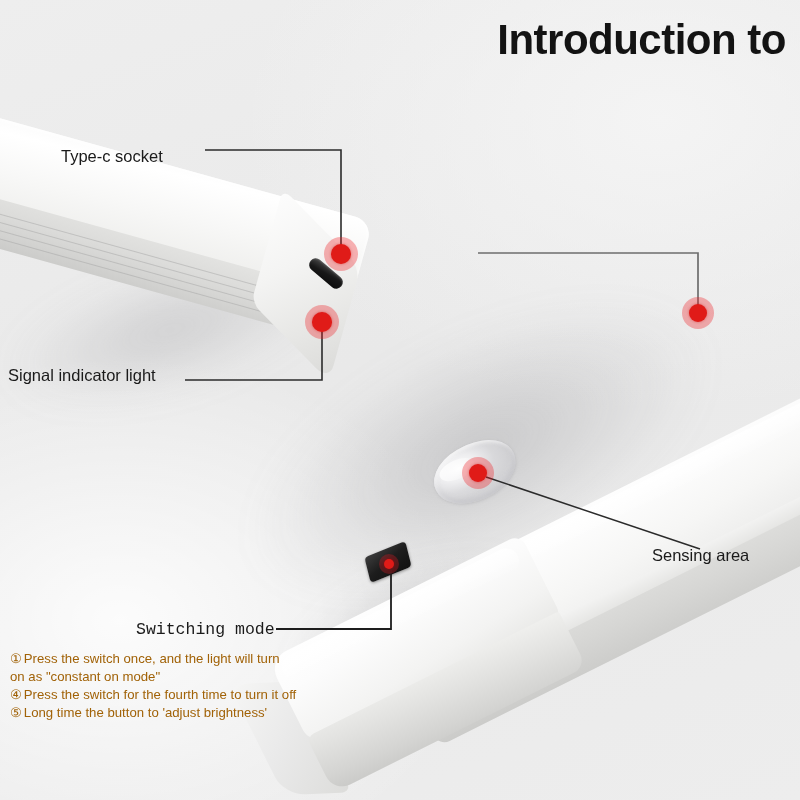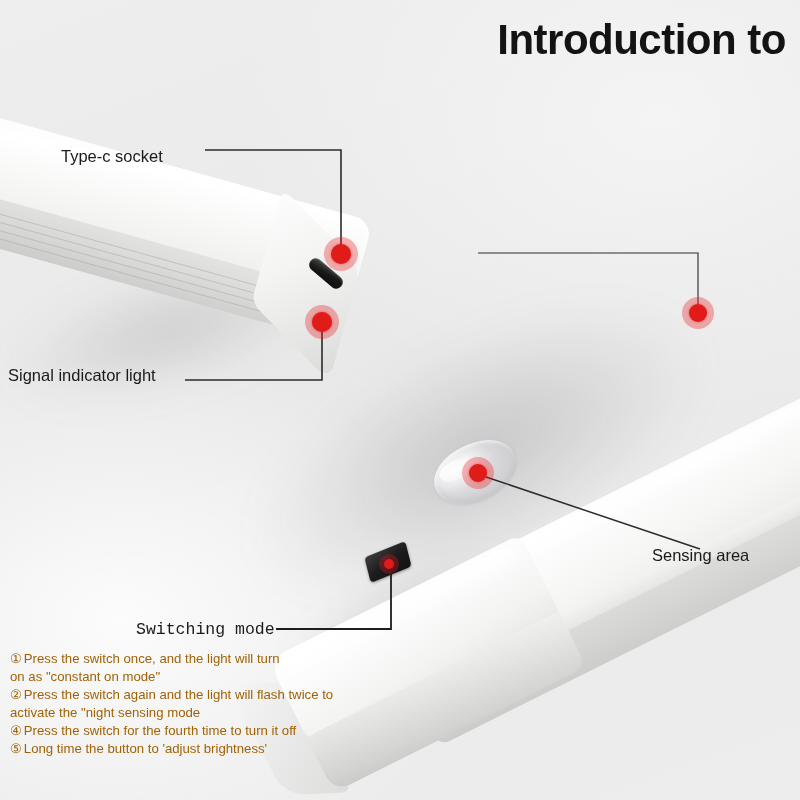--- a/index.html
+++ b/index.html
@@ -379,19 +379,17 @@
   </div>
 
   <div class="callout type-c">Type-c socket</div>
   <div class="callout signal">Signal indicator light</div>
   <div class="callout sensing">Sensing area</div>
   <div class="callout switching">Switching mode</div>
 
   <div class="instructions">
     <span class="item"><span class="num">①</span><span>Press the switch once, and the light will turn
 on as "constant on mode"</span></span>
-    <span class="item"><span class="num">②</span><span>Press the switch again and the light will flash twice to
-activate the "night sensing mode</span></span>
     <span class="item"><span class="num">④</span><span>Press the switch for the fourth time to turn it off</span></span>
     <span class="item"><span class="num">⑤</span><span>Long time the button to 'adjust brightness'</span></span>
   </div>
 
 </div>
 
 </body></html>

